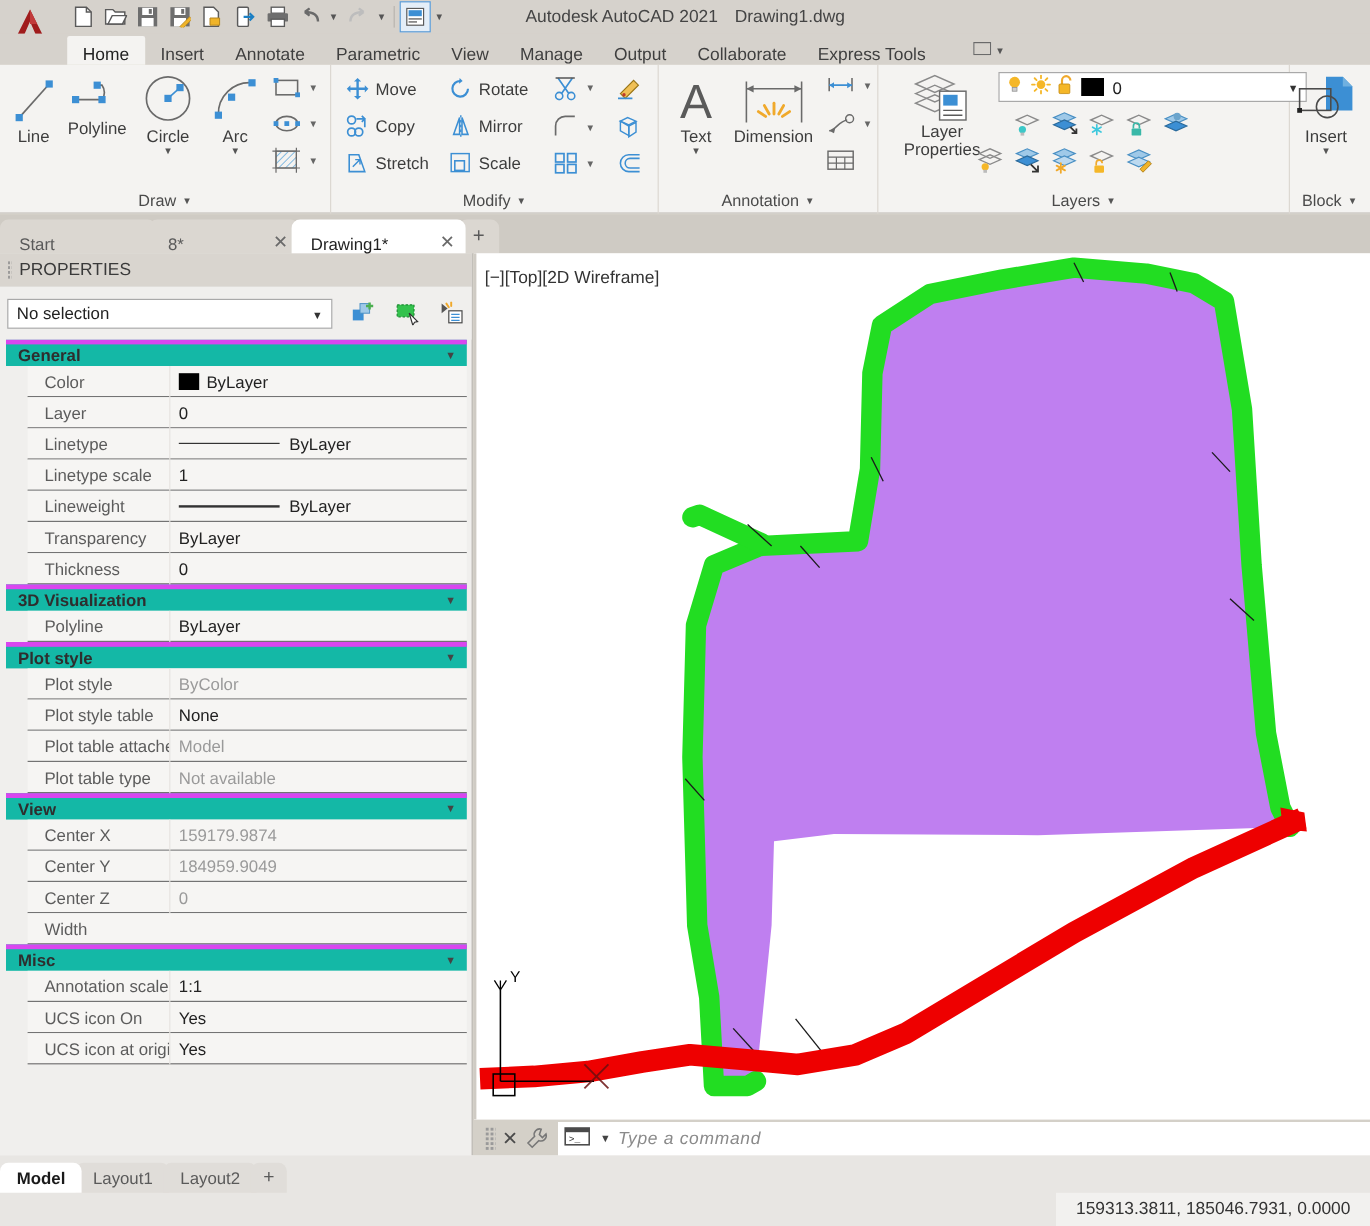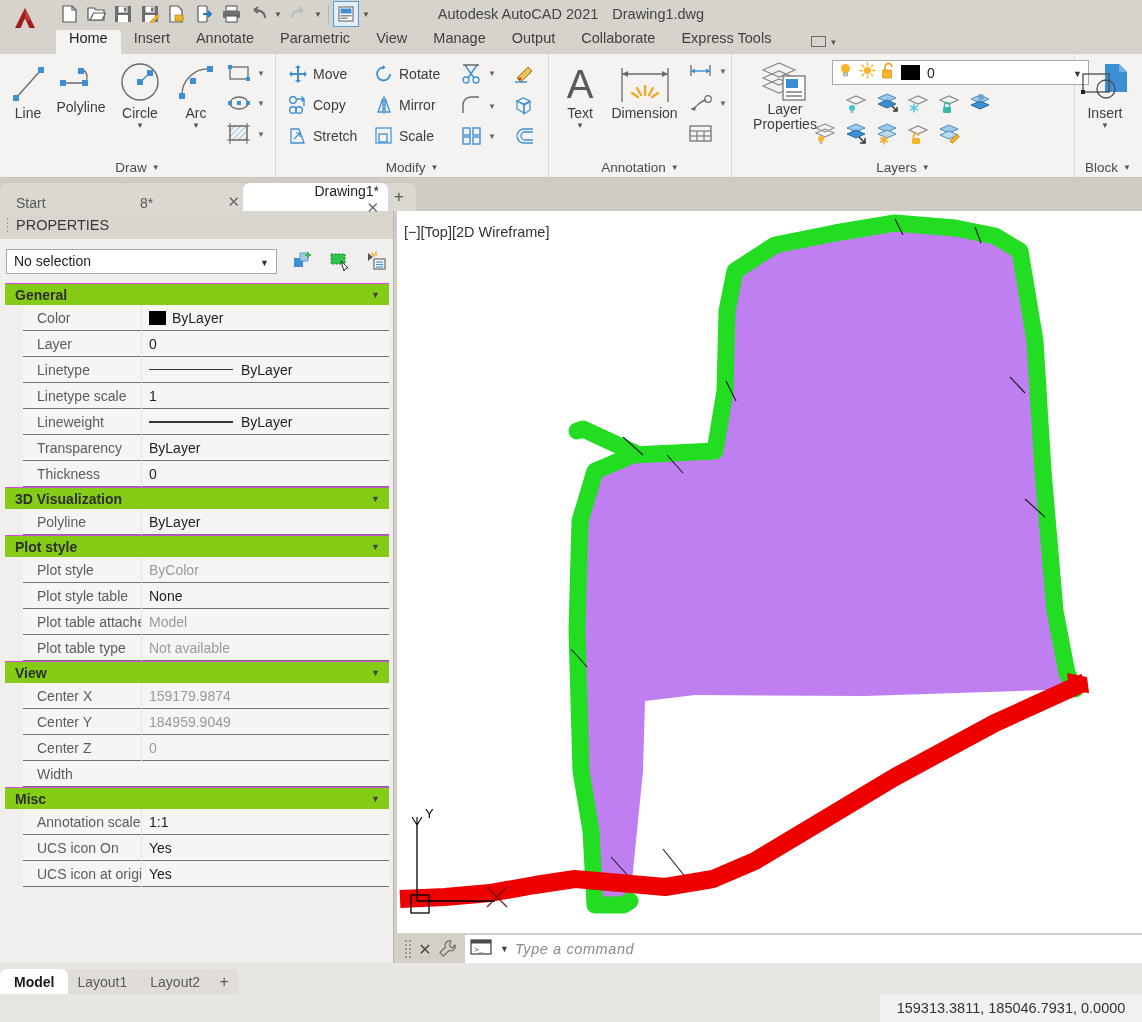--- a/index.html
+++ b/index.html
@@ -56,21 +56,21 @@
 
   
   .ribbon-tabs {
     position: absolute; left: 0; top: 28px; width: 1142px; height: 26px;
     background: #d6d2cc;
     display: flex; align-items: flex-end;
     padding-left: 56px;
   }
   .rtab {
     height: 24px; padding: 0 13px;
-    display: flex; align-items: flex-start;
+    display: flex; align-items: flex-end;
     font-size: 14.5px; color: #3f3f3f;
     cursor: default;
   }
   .rtab.active {
     background: #f4f3f1;
     color: #222;
     border-radius: 2px 2px 0 0;
   }
   .rtab-extra {
     margin-left: 14px; display: flex; align-items: center; gap: 3px;
@@ -175,25 +175,25 @@
     font-size: 14px; color: #222; position: relative;
   }
   .sel-combo .combo-caret { position: absolute; right: 7px; top: 8px; font-size: 9px; color: #333; }
 
   .props-scroll {
     position: absolute; left: 0; top: 72px; width: 394px; height: 680px;
     overflow: hidden;
   }
   .props-table { width: 384px; margin-left: 5px; }
   .grp-row {
-    height: 22px; background: #84cc16;
+    height: 22px; background: #14b8a6;
     display: flex; align-items: center; justify-content: space-between;
     padding: 0 9px 0 10px;
     font-size: 14px; font-weight: bold; color: #2e2e2e;
-    border-top: 1px solid #d946ef;
+    border-top: 4px solid #d946ef;
   }
   .grp-caret { font-size: 9px; color: #444; }
   .prop-row {
     height: 26px; display: flex; align-items: center;
     border-bottom: 1px solid #737373;
     margin-left: 18px;
     background: #f6f5f3;
   }
   .prop-name {
     width: 118px; padding-left: 14px;
@@ -823,21 +823,21 @@
   </div>
 
   <div class="filetabs">
     <div class="ftab" style="min-width:130px;">
       <span>Start</span>
     </div>
     <div class="ftab" style="min-width:125px;">
       <span>8*</span>
       <span class="x">✕</span>
     </div>
-    <div class="ftab active" style="min-width:145px;flex-direction:column;">
+    <div class="ftab active" style="min-width:145px;">
       <span>Drawing1*</span>
       <span class="x">✕</span>
     </div>
     <div class="ftab-plus">
       <span>+</span>
     </div>
   </div>
 
   <div class="props">
     <div class="props-header">

